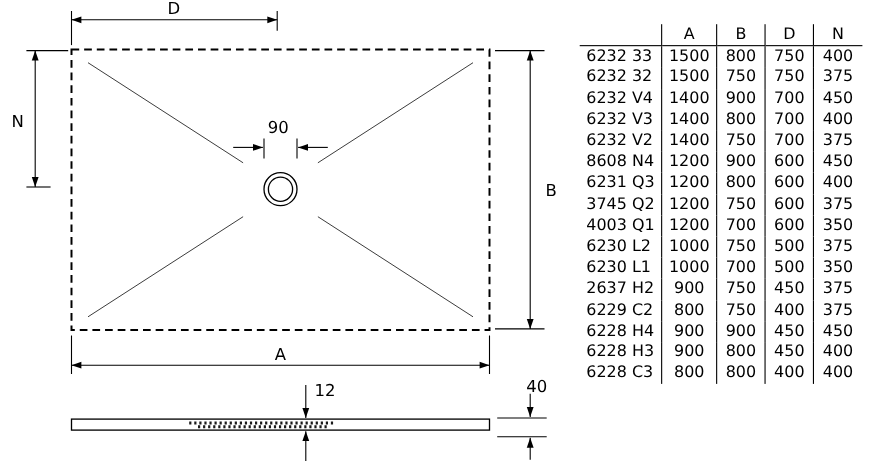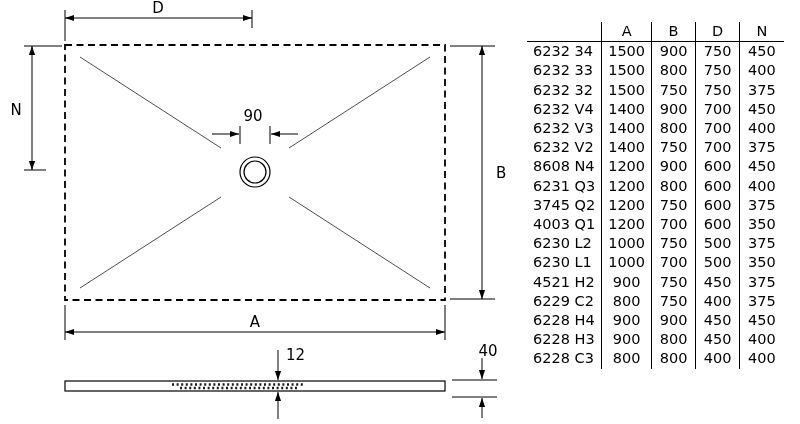--- a/index.html
+++ b/index.html
@@ -116,27 +116,20 @@
       <tr>
           <th class="model"></th>
           <th class="val">A</th>
           <th class="val">B</th>
           <th class="val">D</th>
           <th class="val">N</th>
         </tr>
     </thead>
     <tbody>
         <tr>
-          <td class="model">6232 34</td>
-          <td class="val">1500</td>
-          <td class="val">900</td>
-          <td class="val">750</td>
-          <td class="val">450</td>
-        </tr>
-        <tr>
           <td class="model">6232 33</td>
           <td class="val">1500</td>
           <td class="val">800</td>
           <td class="val">750</td>
           <td class="val">400</td>
         </tr>
         <tr>
           <td class="model">6232 32</td>
           <td class="val">1500</td>
           <td class="val">750</td>
@@ -200,21 +193,21 @@
           <td class="val">375</td>
         </tr>
         <tr>
           <td class="model">6230 L1</td>
           <td class="val">1000</td>
           <td class="val">700</td>
           <td class="val">500</td>
           <td class="val">350</td>
         </tr>
         <tr>
-          <td class="model">4521 H2</td>
+          <td class="model">2637 H2</td>
           <td class="val">900</td>
           <td class="val">750</td>
           <td class="val">450</td>
           <td class="val">375</td>
         </tr>
         <tr>
           <td class="model">6229 C2</td>
           <td class="val">800</td>
           <td class="val">750</td>
           <td class="val">400</td>

